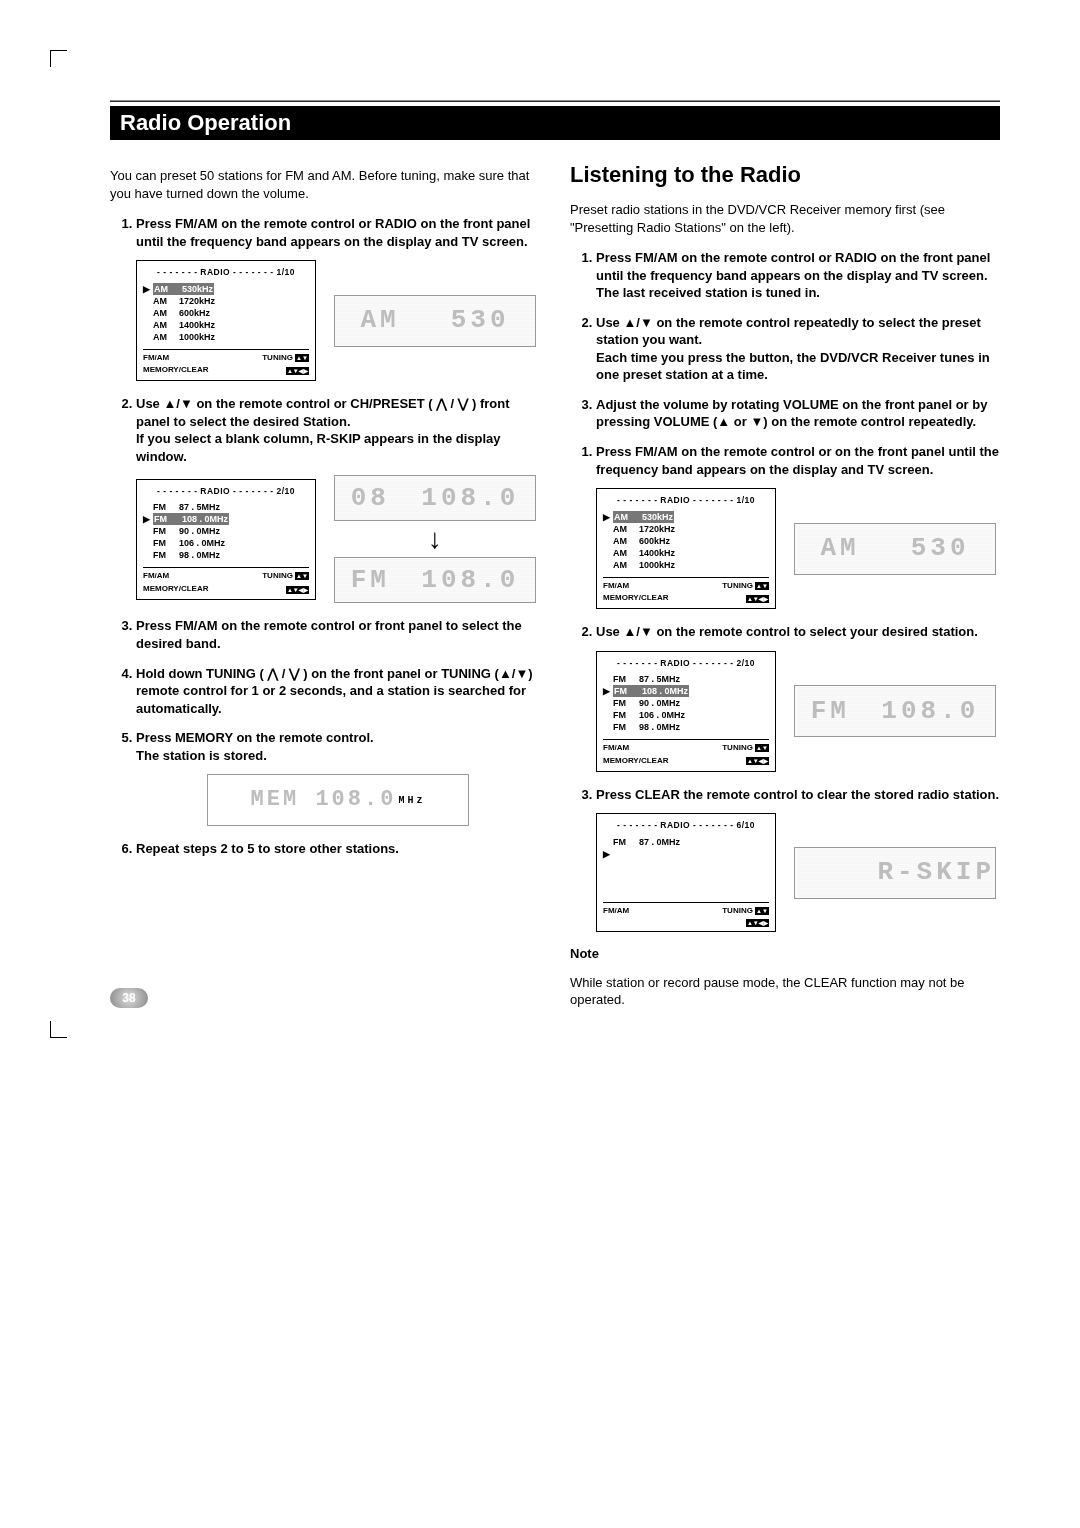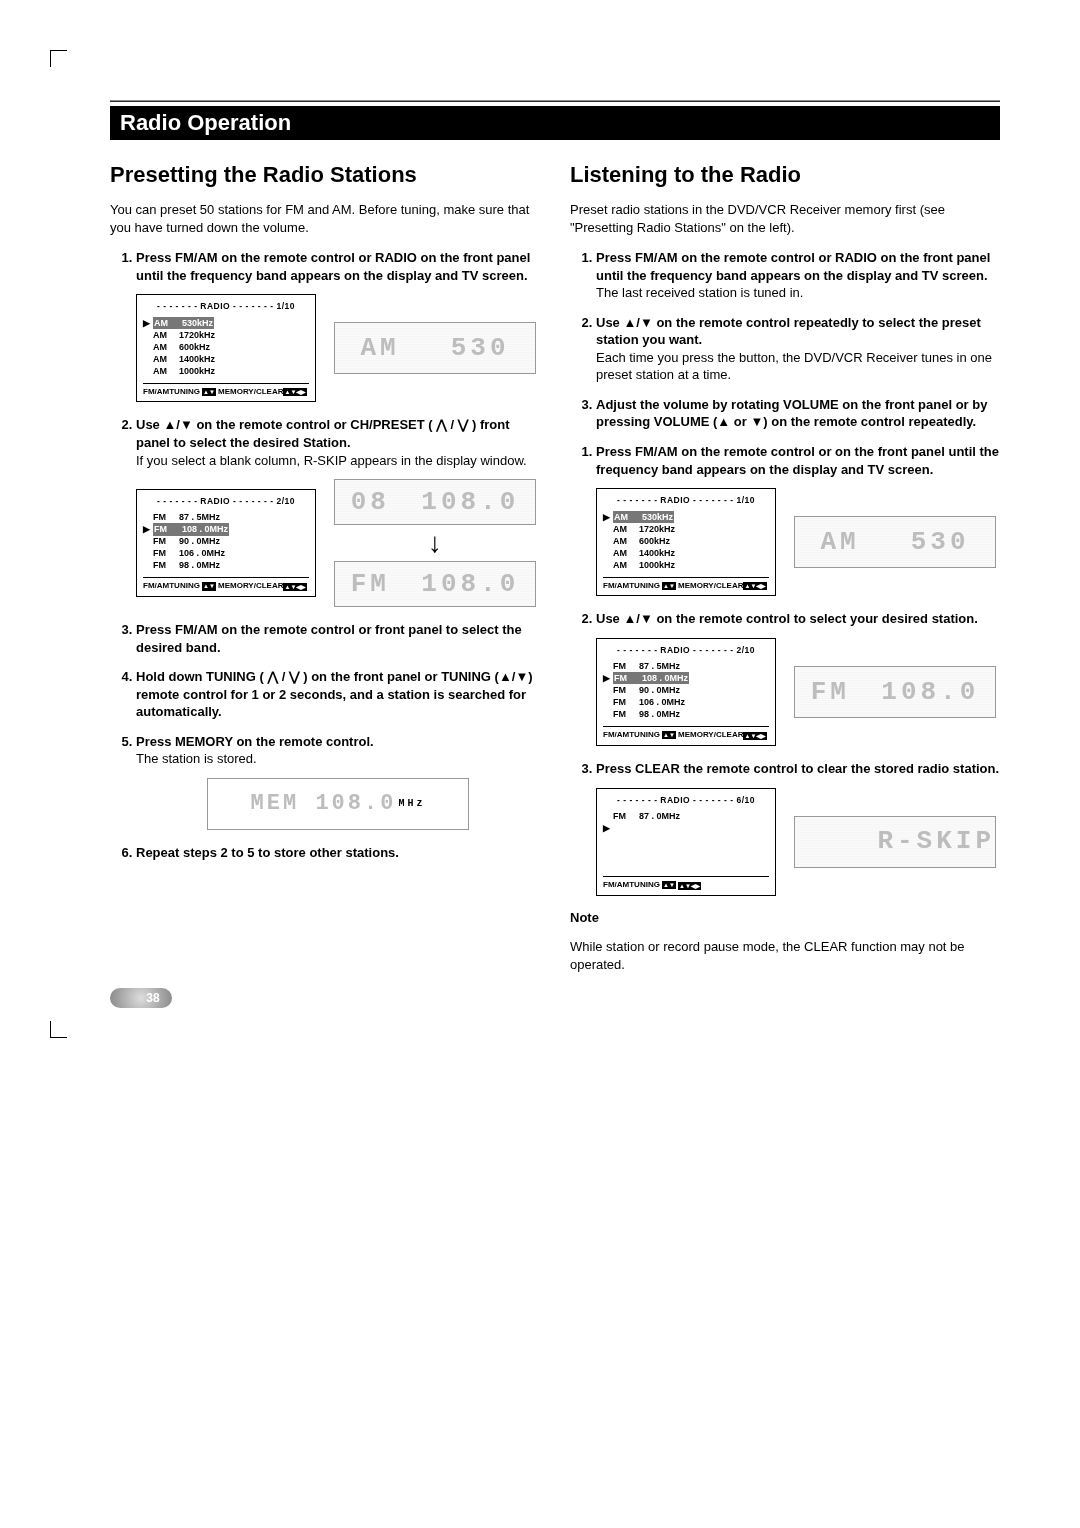--- a/index.html
+++ b/index.html
@@ -26,39 +26,39 @@
     font-size: 22px;
     font-weight: bold;
     padding: 4px 10px;
     margin-bottom: 14px;
   }
   .cols { display:flex; gap:30px; }
   .col { flex:1; min-width:0; }
   h2.subhead { font-size:22px; font-weight:bold; margin:8px 0 8px 0; }
   ol.steps { list-style: decimal; margin:0; padding-left:26px; }
   ol.steps > li { margin-bottom:12px; font-size:13px; line-height:1.35; font-weight:bold;}
-  ol.steps > li .subtext { font-weight:normal; display:block; }
+  ol.steps > li .subtext { font-weight:bold; display:block; }
   .plain { font-size:13px; line-height:1.35; }
   .figrow { display:flex; gap:18px; align-items:center; margin:10px 0 14px 0;}
   .figcol { display:flex; flex-direction:column; gap:6px; }
   .osd {
     width: 180px;
     border: 1px solid #000;
     font-size: 9px;
     padding: 6px 6px 4px 6px;
     box-sizing: border-box;
     font-family: Arial, sans-serif;
   }
   .osd-title { text-align:center; letter-spacing:0.5px; margin-bottom:4px; font-size:8.5px;}
   .osd-row { display:flex; align-items:center; height:12px; }
   .osd-row .ptr { width:10px; display:inline-block; }
   .osd-row .band { width:26px; display:inline-block; }
   .osd-row .freq { display:inline-block; }
   .osd-row.hl .band, .osd-row.hl .freq { background:#777; color:#fff; padding:0 1px; }
-  .osd-bottom { border-top:1px solid #000; margin-top:6px; padding-top:3px; display:flex; gap:2px; font-size:8px;}
+  .osd-bottom { border-top:1px solid #000; margin-top:6px; padding-top:3px; display:flex; flex-direction:column; gap:2px; font-size:8px;}
   .osd-bottom .line { display:flex; justify-content:space-between; align-items:center;}
   .minibar { background:#000;color:#fff;font-size:6px;padding:0 1px;display:inline-block;}
   .lcd {
     width: 200px;
     height: 50px;
     border: 1px solid #999;
     display: flex;
     align-items: center;
     justify-content: space-around;
     font-family: "Courier New", monospace;
@@ -75,40 +75,39 @@
     font-family:"Courier New",monospace;font-size:22px;color:#bdbdbd;letter-spacing:3px;
     position:relative;
   }
   .mem-lcd small{font-size:10px;color:#000;margin-left:2px;}
   .note-head { font-weight:bold; font-size:13px; margin-top:12px;}
   .pagenum { position:absolute; bottom:80px; left:110px; }
   .pagenum .badge {
     display:inline-flex;align-items:center;justify-content:center;
     width:38px;height:20px;border-radius:10px;
     background:radial-gradient(circle,#ddd 0,#888 100%);
-    color:#fff;font-weight:bold;font-size:12px;padding-left:24px;
+    color:#fff;font-weight:bold;font-size:12px;
   }
   .caret{font-family:Arial;}
 </style>
 </head>
 <body>
 
 <div class="page">
   <div class="crop-tl"></div>
   <div class="crop-bl"></div>
 
   <div class="top-rule"></div>
   <div class="section-bar">
     <span>Radio Operation</span>
   </div>
 
   <div class="cols">
 
     <div class="col">
-      <h2 class="subhead">Presetting the Radio Stations</h2>
       <p class="plain">You can preset 50 stations for FM and AM. Before tuning, make sure that you have turned down the volume.</p>
 
       <ol class="steps">
         <li>
           <span>Press FM/AM on the remote control or RADIO on the front panel until the frequency band appears on the display and TV screen.</span>
           <div class="figrow">
 
             <div class="osd">
                 <div class="osd-title">- - - - - - - RADIO - - - - - - - 1/10</div>
                 <div class="osd-row hl">

